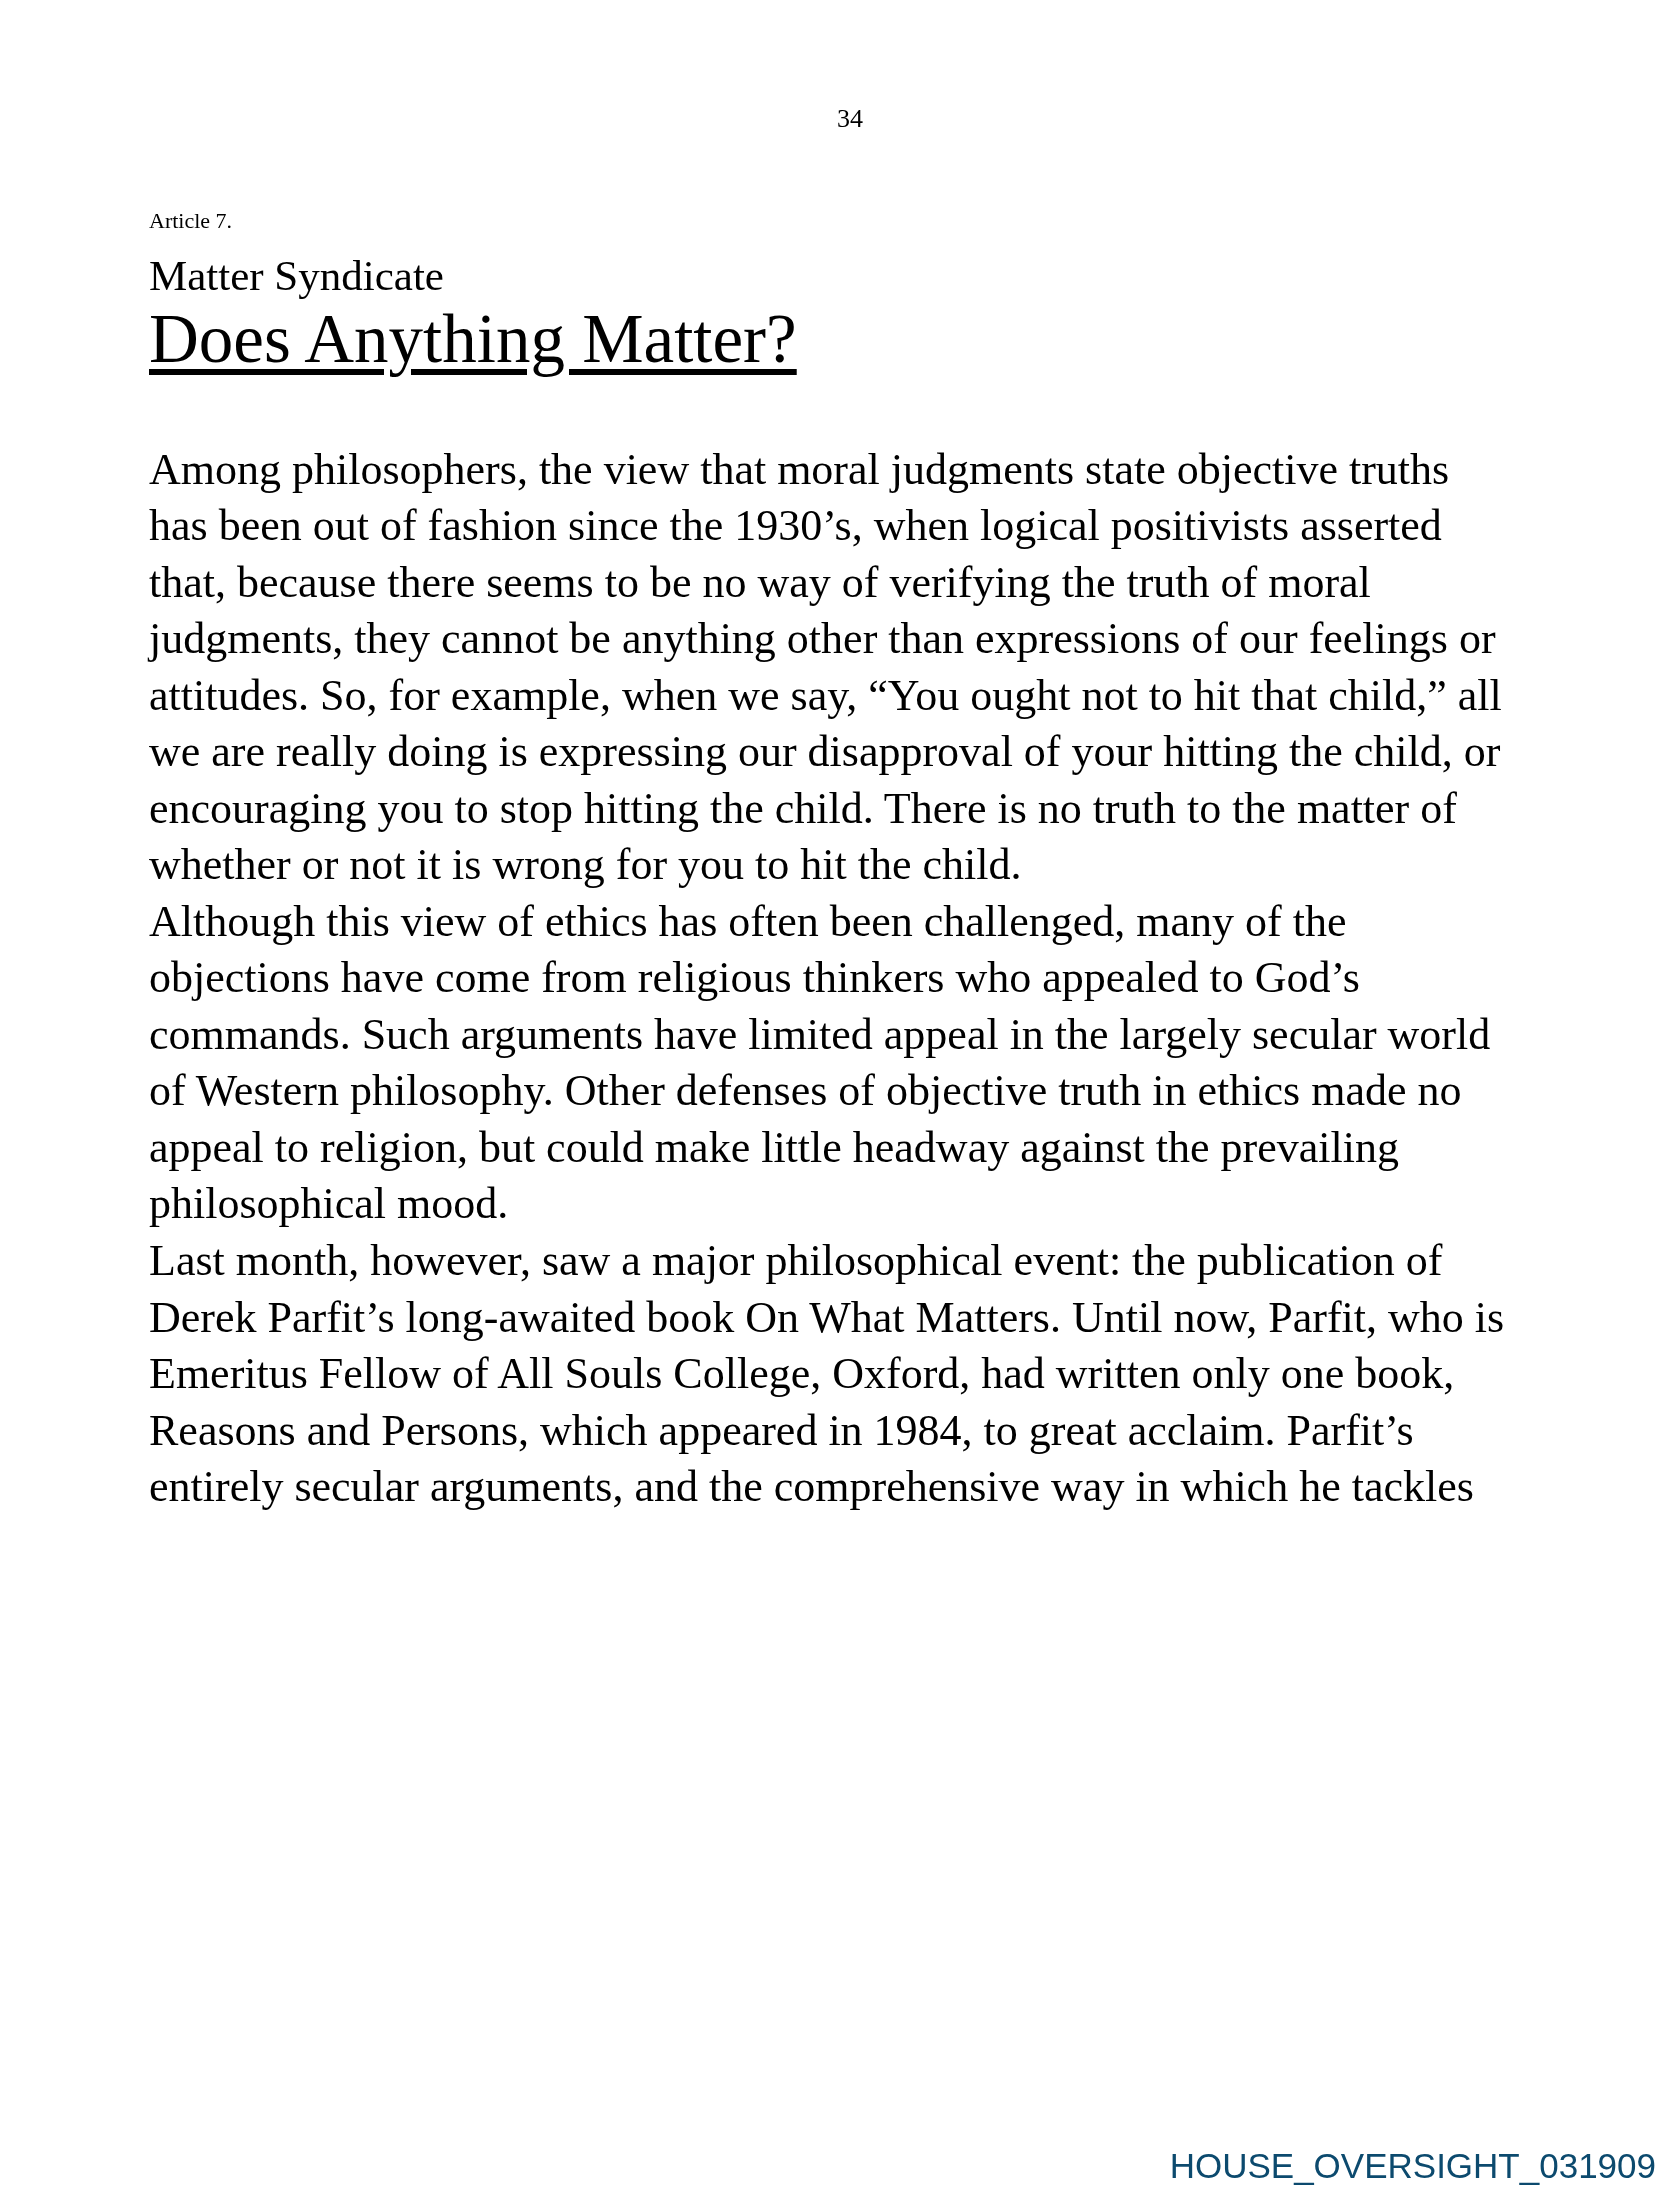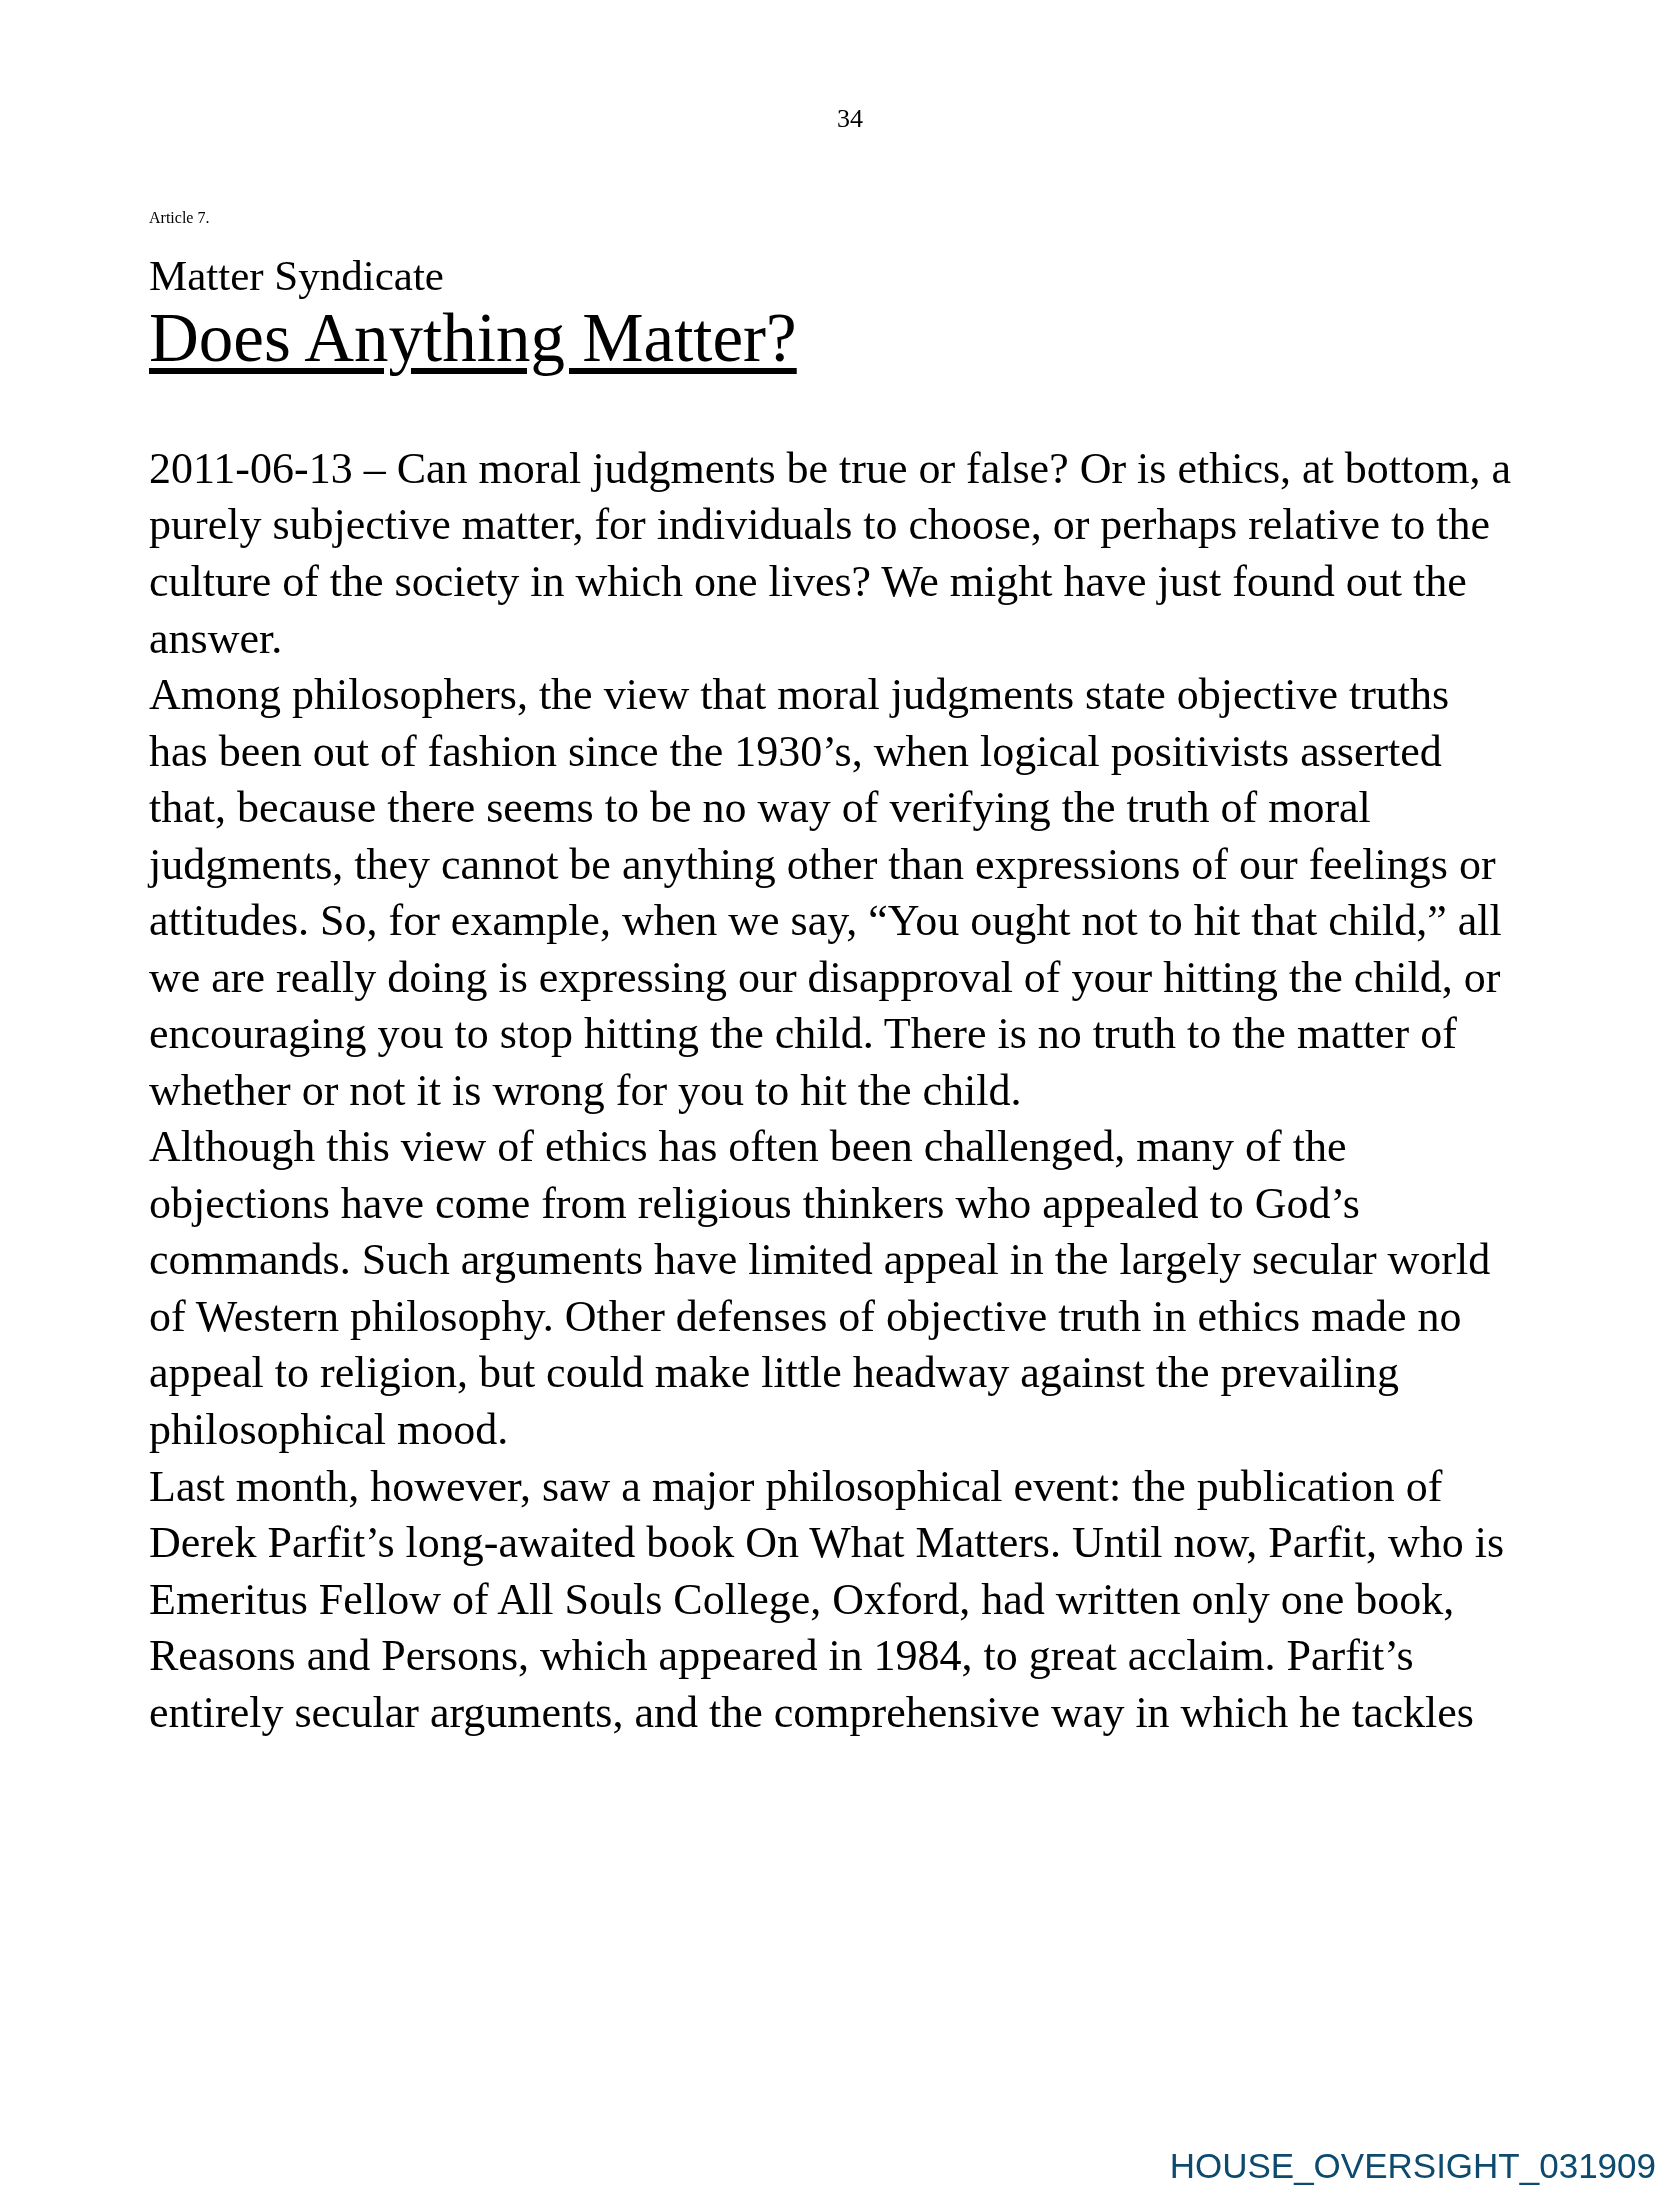--- a/index.html
+++ b/index.html
@@ -20,23 +20,23 @@
     height: 2205px;
     padding: 98px 118px 0 149px;
   }
   .page-number {
     text-align: center;
     font-size: 26px;
     line-height: 1;
     margin-bottom: 77px;
   }
   .article-label {
-    font-size: 16px;
+    font-size: 22px;
     line-height: 1.1;
-    margin-bottom: 25px;
+    margin-bottom: 19px;
   }
   .source-line {
     font-size: 43px;
     line-height: 1.12;
   }
   .doc-title {
     font-size: 69px;
     font-weight: normal;
     line-height: 1.1;
     text-decoration: underline;
@@ -77,21 +77,20 @@
   <div class="page-number">34</div>
 
   <div class="article-label">Article 7.</div>
 
   <div class="source-line">Matter Syndicate</div>
 
   <h1 class="doc-title">Does Anything Matter?</h1>
 
 
   <div class="body-text">
-    <p>2011-06-13 – Can moral judgments be true or false? Or is ethics, at bottom, a purely subjective matter, for individuals to choose, or perhaps relative to the culture of the society in which one lives? We might have just found out the answer.</p>
     <p>Among philosophers, the view that moral judgments state objective truths has been out of fashion since the 1930’s, when logical positivists asserted that, because there seems to be no way of verifying the truth of moral judgments, they cannot be anything other than expressions of our feelings or attitudes. So, for example, when we say, “You ought not to hit that child,” all we are really doing is expressing our disapproval of your hitting the child, or encouraging you to stop hitting the child. There is no truth to the matter of whether or not it is wrong for you to hit the child.</p>
     <p>Although this view of ethics has often been challenged, many of the objections have come from religious thinkers who appealed to God’s commands. Such arguments have limited appeal in the largely secular world of Western philosophy. Other defenses of objective truth in ethics made no appeal to religion, but could make little headway against the prevailing philosophical mood.</p>
     <p>Last month, however, saw a major philosophical event: the publication of Derek Parfit’s long-awaited book On What Matters. Until now, Parfit, who is Emeritus Fellow of All Souls College, Oxford, had written only one book, Reasons and Persons, which appeared in 1984, to great acclaim. Parfit’s entirely secular arguments, and the comprehensive way in which he tackles</p>
   </div>
 
 </div>
 
 <div class="footer-stamp">HOUSE_OVERSIGHT_031909</div>
 
 

